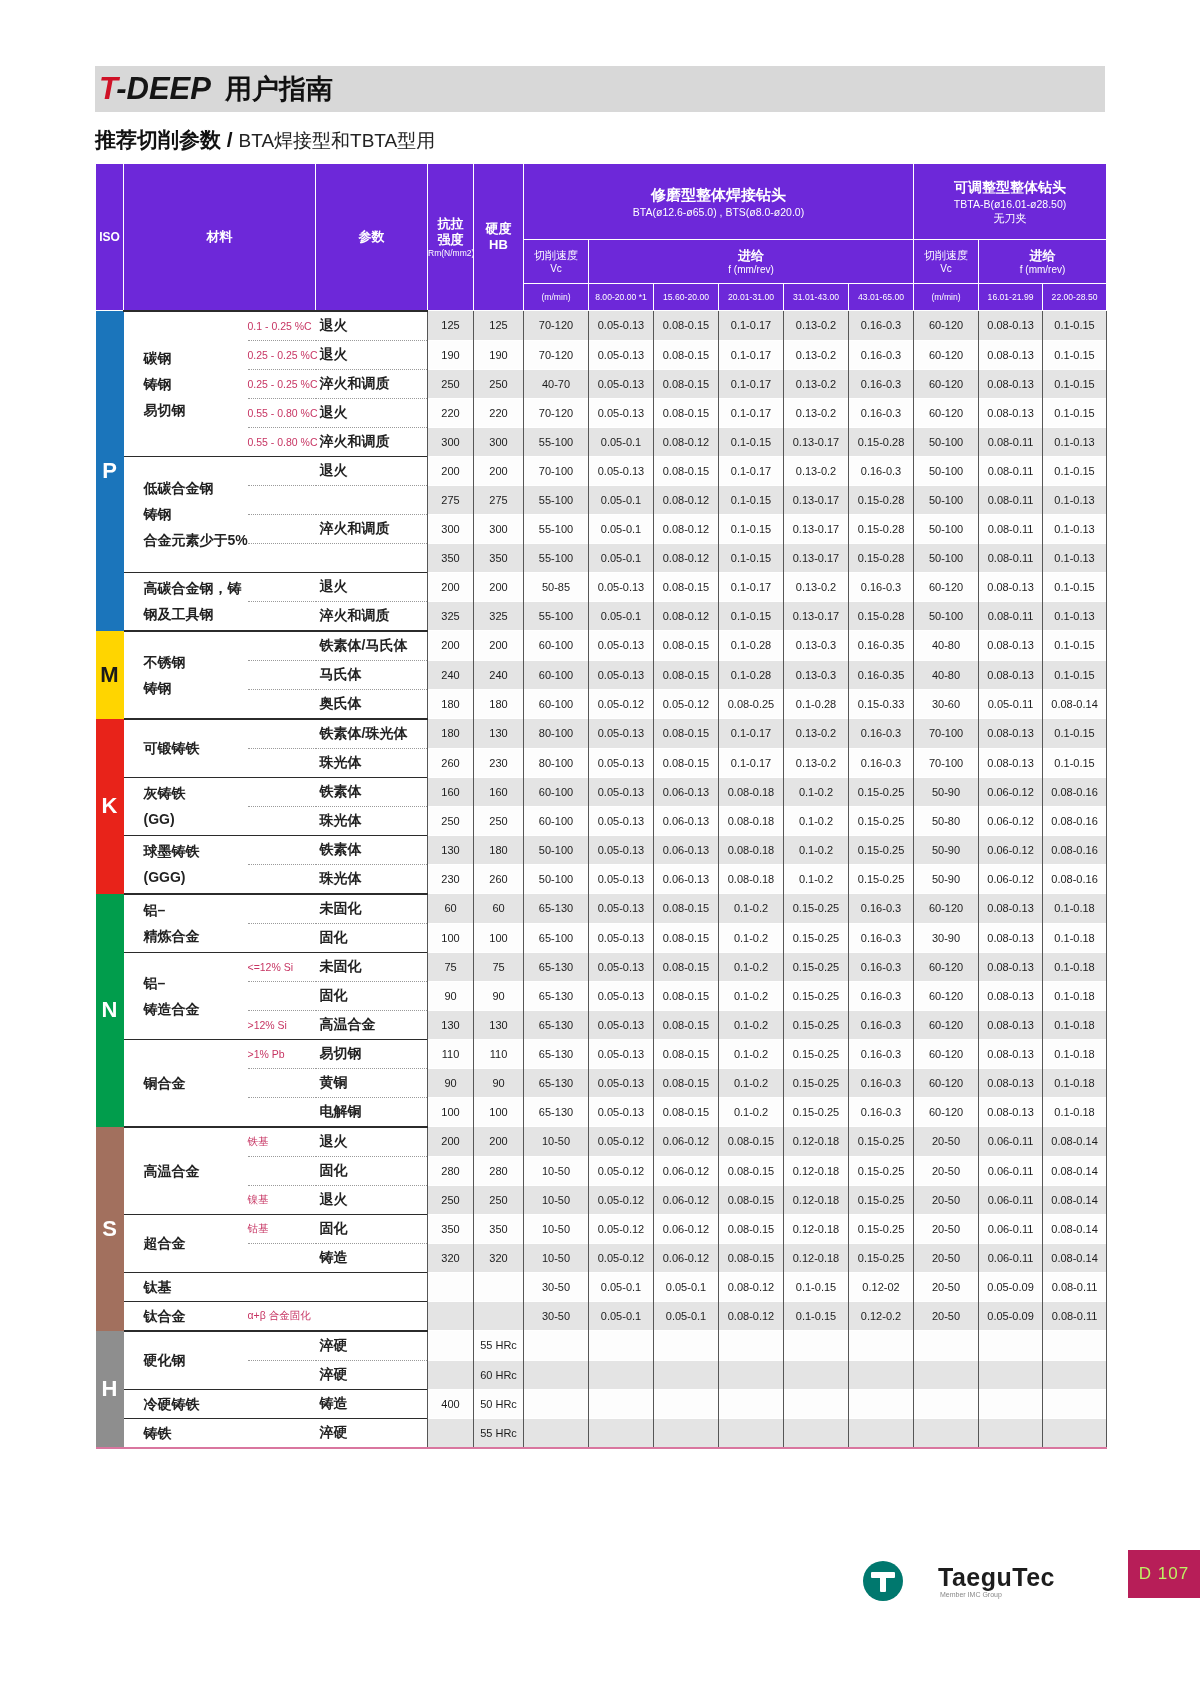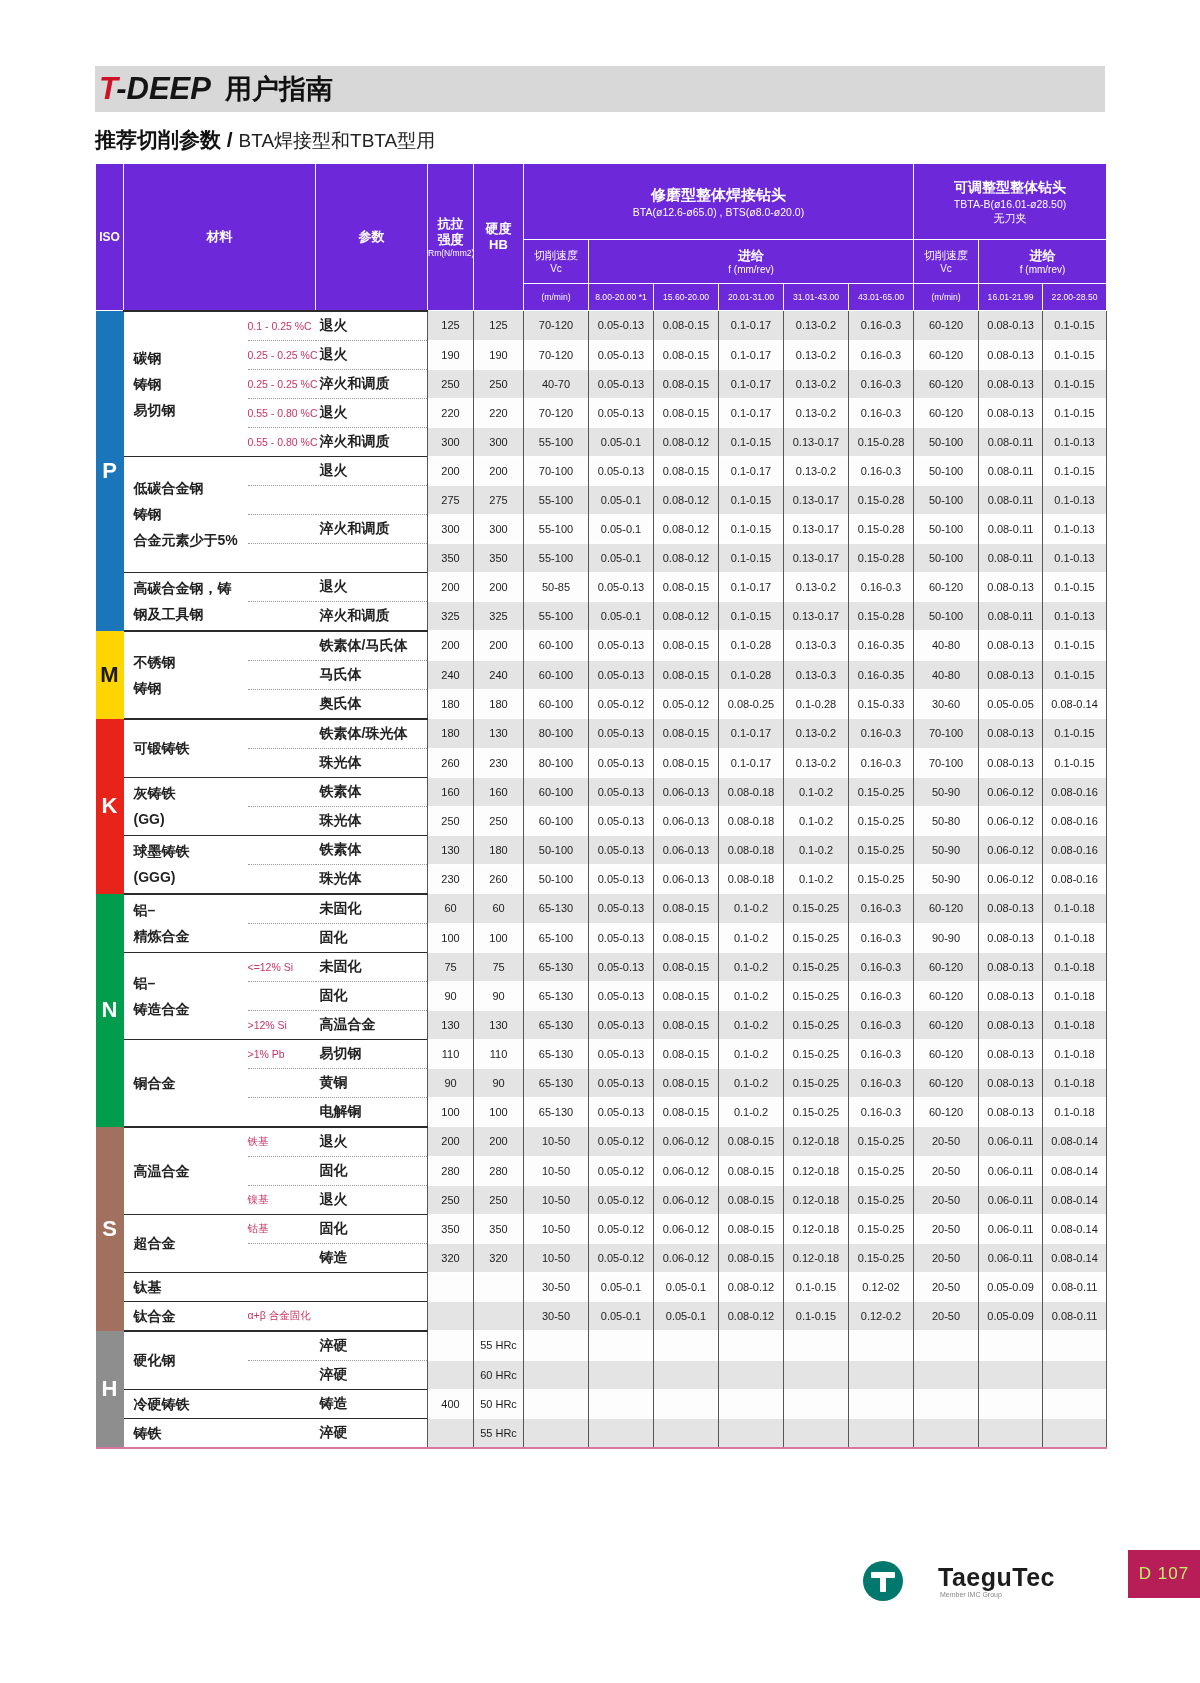--- a/index.html
+++ b/index.html
@@ -15,21 +15,21 @@
   thead td{background:#6d28d9;color:#fff;border:1px solid #fff;text-align:center;vertical-align:middle;padding:0;}
   thead .g-title{font-weight:bold;font-size:15px;line-height:20px;}
   thead .g-sub{font-size:10.5px;line-height:14px;font-weight:normal;}
   thead .g-sub2{font-size:11px;line-height:15px;font-weight:normal;}
   thead .hd-big{font-size:13px;font-weight:bold;line-height:16px;}
   thead .hd-small{font-size:8.5px;font-weight:normal;line-height:11px;}
   thead .vc-cell div{line-height:13px;font-size:11px;}
   thead tr.ranges td{font-size:8.6px;height:26px;font-weight:normal;}
   tbody td{padding:0;height:28px;vertical-align:middle;}
   td.iso-cell{text-align:center;font-weight:bold;font-size:22px;}
-  td.mat-cell{background:#fff;font-size:14px;font-weight:600;padding-left:10px;white-space:nowrap;overflow:visible;}
+  td.mat-cell{background:#fff;font-size:14px;font-weight:600;padding-left:20px;white-space:nowrap;overflow:visible;}
   td.mat-cell div{line-height:26px;}
   td.note-cell{color:#c73563;font-size:10.5px;white-space:nowrap;overflow:visible;background:transparent;}
   td.param-cell{font-size:14px;font-weight:600;padding-left:4px;white-space:nowrap;background:transparent;}
   td.num-cell{text-align:center;font-size:11px;color:#1c1c1c;border-left:1px solid #565656;border-top:1px solid #fff;}
   td.num-cell.last{border-right:1px solid #565656;}
   tr.stripe-a td.num-cell{background:#e4e4e4;}
   tr.stripe-b td.num-cell{background:#fdfdfd;}
   td.group-top{border-top:1.5px solid #2b2b2b;}
   td.section-top{border-top:2px solid #2b2b2b;}
   td.dotted-top{border-top:1px dotted #9a9a9a;}
@@ -345,21 +345,21 @@
         <td class="param-cell dotted-top">奥氏体</td>
         <td class="num-cell">180</td>
         <td class="num-cell">180</td>
         <td class="num-cell">60-100</td>
         <td class="num-cell">0.05-0.12</td>
         <td class="num-cell">0.05-0.12</td>
         <td class="num-cell">0.08-0.25</td>
         <td class="num-cell">0.1-0.28</td>
         <td class="num-cell">0.15-0.33</td>
         <td class="num-cell">30-60</td>
-        <td class="num-cell">0.05-0.05</td>
+        <td class="num-cell">0.05-0.11</td>
         <td class="num-cell last">0.08-0.14</td>
       </tr>
       <tr class="stripe-a">
         <td class="iso-cell" rowspan="6" style="background: rgb(232, 35, 26); color: rgb(255, 255, 255);">K</td>
         <td class="mat-cell section-top" rowspan="2">
           <div>可锻铸铁</div>
         </td>
         <td class="note-cell section-top"></td>
         <td class="param-cell section-top">铁素体/珠光体</td>
         <td class="num-cell">180</td>
@@ -481,21 +481,21 @@
         <td class="note-cell dotted-top"></td>
         <td class="param-cell dotted-top">固化</td>
         <td class="num-cell">100</td>
         <td class="num-cell">100</td>
         <td class="num-cell">65-100</td>
         <td class="num-cell">0.05-0.13</td>
         <td class="num-cell">0.08-0.15</td>
         <td class="num-cell">0.1-0.2</td>
         <td class="num-cell">0.15-0.25</td>
         <td class="num-cell">0.16-0.3</td>
-        <td class="num-cell">90-90</td>
+        <td class="num-cell">30-90</td>
         <td class="num-cell">0.08-0.13</td>
         <td class="num-cell last">0.1-0.18</td>
       </tr>
       <tr class="stripe-a">
         <td class="mat-cell group-top" rowspan="3">
           <div>铝–</div>
           <div>铸造合金</div>
         </td>
         <td class="note-cell group-top">&lt;=12% Si</td>
         <td class="param-cell group-top">未固化</td>

